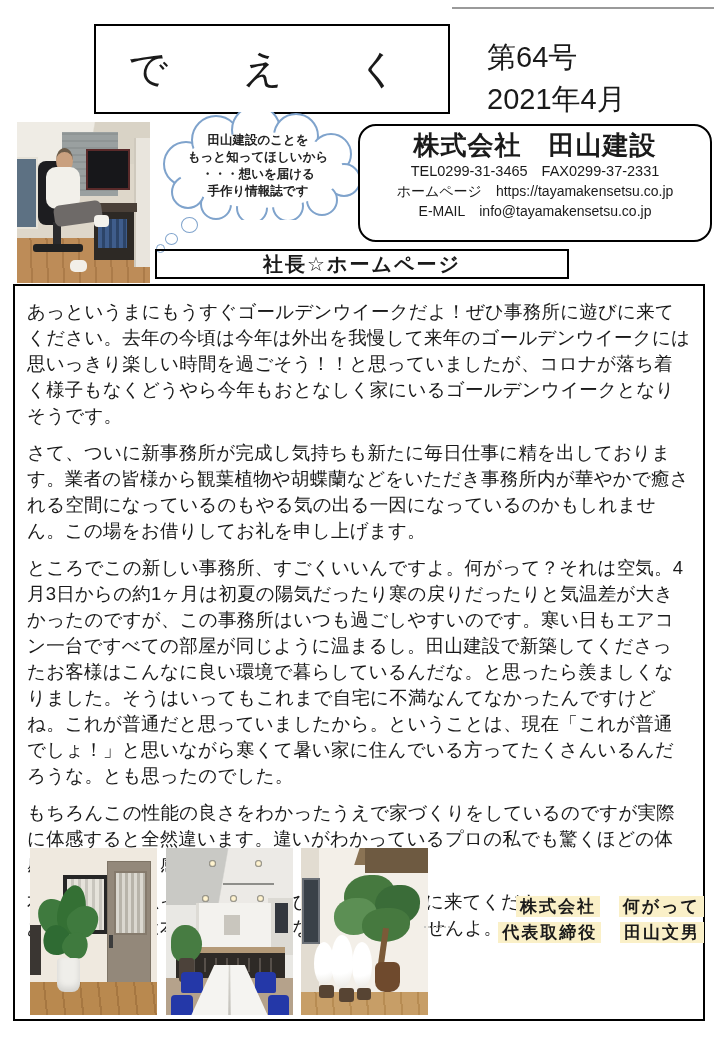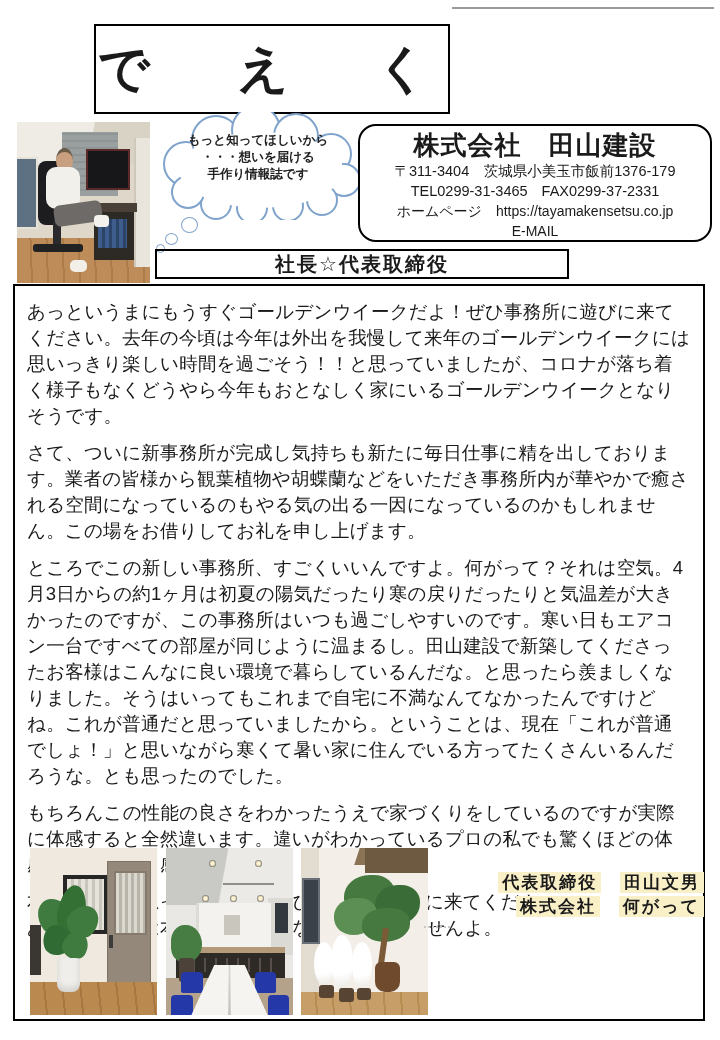--- a/index.html
+++ b/index.html
@@ -4,21 +4,21 @@
 <style>
   html,body{margin:0;padding:0;background:#ffffff;}
   .page{position:relative;width:720px;height:1040px;background:#ffffff;overflow:hidden;
         font-family:"Liberation Sans","DejaVu Sans",sans-serif;color:#1a1a1a;}
   .abs{position:absolute;}
 
   
   .top-rule{left:452px;top:7px;width:262px;height:0;border-top:2px solid #9a9a9a;}
   .title-box{left:94px;top:24px;width:352px;height:86px;border:2px solid #000;
              display:flex;align-items:center;justify-content:center;}
-  .title-box span{font-size:51px;font-weight:bold;letter-spacing:18px;white-space:nowrap;}
+  .title-box span{font-size:39px;font-weight:normal;letter-spacing:18px;white-space:nowrap;}
   .issue{left:487px;top:36px;font-size:29px;line-height:42px;white-space:nowrap;}
 
   
   .bubble-svg{left:146px;top:112px;}
   .bubble-text{left:162px;top:132px;width:192px;text-align:center;font-size:12.5px;
                line-height:17px;font-weight:bold;color:#222;}
   .trail{border:1.5px solid #7FA3CC;border-radius:50%;background:#fff;}
 
   
   .company-box{left:358px;top:124px;width:354px;height:118px;border:2px solid #000;
@@ -117,20 +117,24 @@
 </style>
 </head>
 <body>
 
 <div class="page">
 
   <div class="abs top-rule"></div>
 
   <div class="abs title-box">
     <span>で　え　く</span>
+  </div>
+  <div class="abs issue">
+    <div>第64号</div>
+    <div>2021年4月</div>
   </div>
 
   <div class="abs ph ph-desk">
     <div class="pa-ceiling"></div>
     <div class="pa-accent"></div>
     <div class="pa-window"></div>
     <div class="pa-floor"></div>
     <div class="pa-shelf"></div>
     <div class="pa-monitor"></div>
     <div class="pa-desk"></div>
@@ -159,45 +163,44 @@
       <circle cx="106" cy="96" r="15"></circle>
         <circle cx="70" cy="92" r="15"></circle>
       <circle cx="42" cy="80" r="16"></circle>
     </g>
     <ellipse cx="115" cy="58" rx="82" ry="38" fill="#ffffff"></ellipse>
   </svg>
   <div class="abs trail" style="left:181px;top:217px;width:15px;height:14px;"></div>
   <div class="abs trail" style="left:165px;top:233px;width:11px;height:10px;"></div>
   <div class="abs trail" style="left:156px;top:244px;width:7px;height:7px;"></div>
   <div class="abs bubble-text">
+    <div>田山建設のことを</div>
     <div>もっと知ってほしいから</div>
     <div>・・・想いを届ける</div>
     <div>手作り情報誌です</div>
   </div>
 
   <div class="abs company-box">
     <div class="company-name">株式会社　田山建設</div>
-    <div class="company-row">
-      <span>〒311-3404　茨城県小美玉市飯前1376-179</span>
-    </div>
     <div class="company-row">
       <span>TEL0299-31-3465</span>
       <span>FAX0299-37-2331</span>
     </div>
     <div class="company-row small">
       <span>ホームページ</span>
       <span>https://tayamakensetsu.co.jp</span>
     </div>
     <div class="company-row small">
       <span>E-MAIL</span>
+      <span>info@tayamakensetsu.co.jp</span>
     </div>
   </div>
 
   <div class="abs section-bar">
-    <span>社長☆代表取締役</span>
+    <span>社長☆ホームページ</span>
   </div>
 
   <div class="abs article-box">
     <p>あっというまにもうすぐゴールデンウイークだよ！ぜひ事務所に遊びに来てください。去年の今頃は今年は外出を我慢して来年のゴールデンウイークには思いっきり楽しい時間を過ごそう！！と思っていましたが、コロナが落ち着く様子もなくどうやら今年もおとなしく家にいるゴールデンウイークとなりそうです。</p>
     <p>さて、ついに新事務所が完成し気持ちも新たに毎日仕事に精を出しております。業者の皆様から観葉植物や胡蝶蘭などをいただき事務所内が華やかで癒される空間になっているのもやる気の出る一因になっているのかもしれません。この場をお借りしてお礼を申し上げます。</p>
     <p>ところでこの新しい事務所、すごくいいんですよ。何がって？それは空気。4月3日からの約1ヶ月は初夏の陽気だったり寒の戻りだったりと気温差が大きかったのですが、この事務所はいつも過ごしやすいのです。寒い日もエアコン一台ですべての部屋が同じように温まるし。田山建設で新築してくださったお客様はこんなに良い環境で暮らしているんだな。と思ったら羨ましくなりました。そうはいってもこれまで自宅に不満なんてなかったんですけどね。これが普通だと思っていましたから。ということは、現在「これが普通でしょ！」と思いながら寒くて暑い家に住んでいる方ってたくさんいるんだろうな。とも思ったのでした。</p>
     <p>もちろんこの性能の良さをわかったうえで家づくりをしているのですが実際に体感すると全然違います。違いがわかっているプロの私でも驚くほどの体感には我ながら感心しました。</p>
     <p>本当なの？と思ったあなた、ぜひ事務所に遊びに来てください。
 あなたの普通は本当は普通じゃないかもしれませんよ。</p>
   </div>
@@ -262,18 +265,18 @@
     <div class="pd-opot" style="left:30%;top:84%;width:12%;height:8%;"></div>
     <div class="pd-opot" style="left:44%;top:84%;width:11%;height:7%;"></div>
   </div>
 
   <div class="abs artifact"></div>
 
   <div class="abs sig" style="top:895px;">
     <span>株式会社</span>
     <span>何がって</span>
   </div>
-  <div class="abs sig" style="top:871px;text-align:right;">
+  <div class="abs sig" style="top:921px;text-align:right;">
     <span>代表取締役</span>
     <span>田山文男</span>
   </div>
 
 </div>
 
 </body></html>

